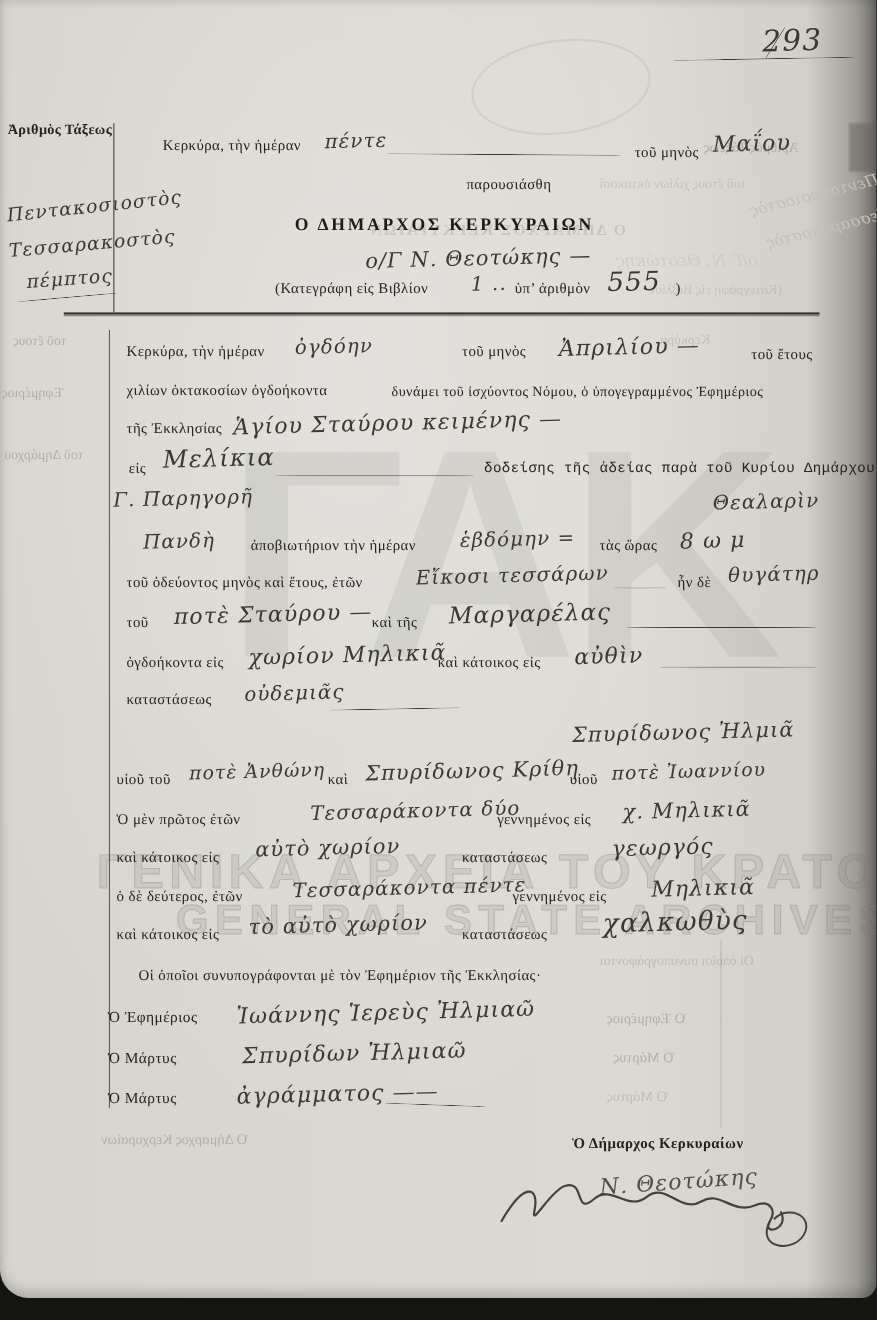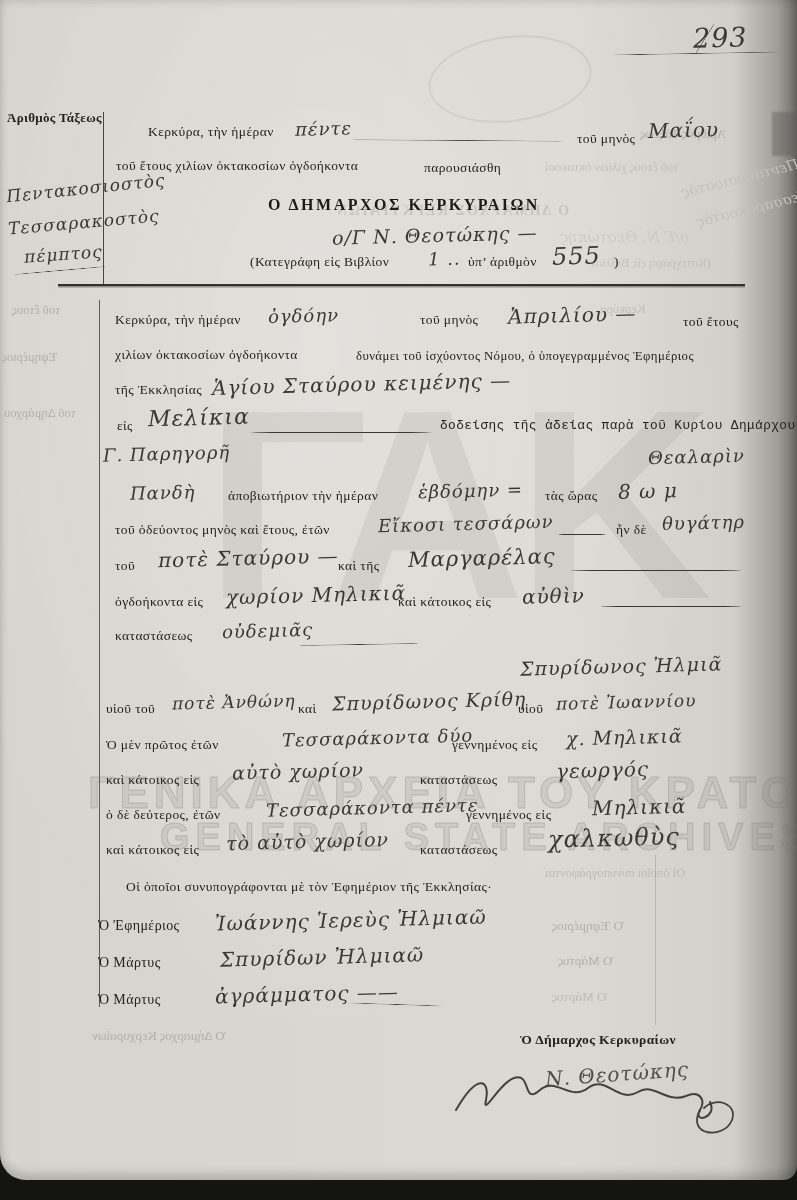--- a/index.html
+++ b/index.html
@@ -76,21 +76,20 @@
     <span class="t hw" style="left:6px;top:178px;font-size:17px;transform:rotate(-6deg);">Πεντακοσιοστὸς</span>
     <span class="t hw" style="left:8px;top:212px;font-size:17px;transform:rotate(-5deg);">Τεσσαρακοστὸς</span>
     <span class="t hw" style="left:24px;top:244px;font-size:17px;transform:rotate(-4deg);">πέμπτος</span>
     <div class="stroke" style="left:14px;top:270px;width:92px;transform:rotate(-5deg);border-radius:50%;"></div>
 
     <span class="t printed" style="left:148px;top:124px;">Κερκύρα, τὴν ἡμέραν</span>
     <span class="t hw" style="left:295px;top:118px;">πέντε</span>
     <div class="stroke" style="left:352px;top:140px;width:212px;transform:rotate(.4deg);"></div>
     <span class="t printed" style="left:577px;top:131px;">τοῦ μηνὸς</span>
     <span class="t hw" style="left:648px;top:118px;font-size:20px;">Μαΐου</span>
-    <span class="t printed" style="left:116px;top:158px;">τοῦ ἔτους χιλίων ὀκτακοσίων ὀγδοήκοντα</span>
     <span class="t printed" style="left:424px;top:160px;">παρουσιάσθη</span>
     <span class="t heading" style="left:268px;top:196px;">Ο ΔΗΜΑΡΧΟΣ ΚΕΡΚΥΡΑΙΩΝ</span>
     <span class="t hw" style="left:332px;top:224px;font-size:19px;">ο/Γ Ν. Θεοτώκης —</span>
     <span class="t printed" style="left:250px;top:254px;">(Κατεγράφη εἰς Βιβλίον</span>
     <span class="t hw" style="left:428px;top:248px;">1 ..</span>
     <span class="t printed" style="left:468px;top:254px;">ὑπ’ ἀριθμὸν</span>
     <span class="t hw hw-big" style="left:552px;top:242px;">555</span>
     <span class="t printed" style="left:614px;top:254px;">)</span>
 
     <span class="t printed" style="left:115px;top:312px;">Κερκύρα, τὴν ἡμέραν</span>

